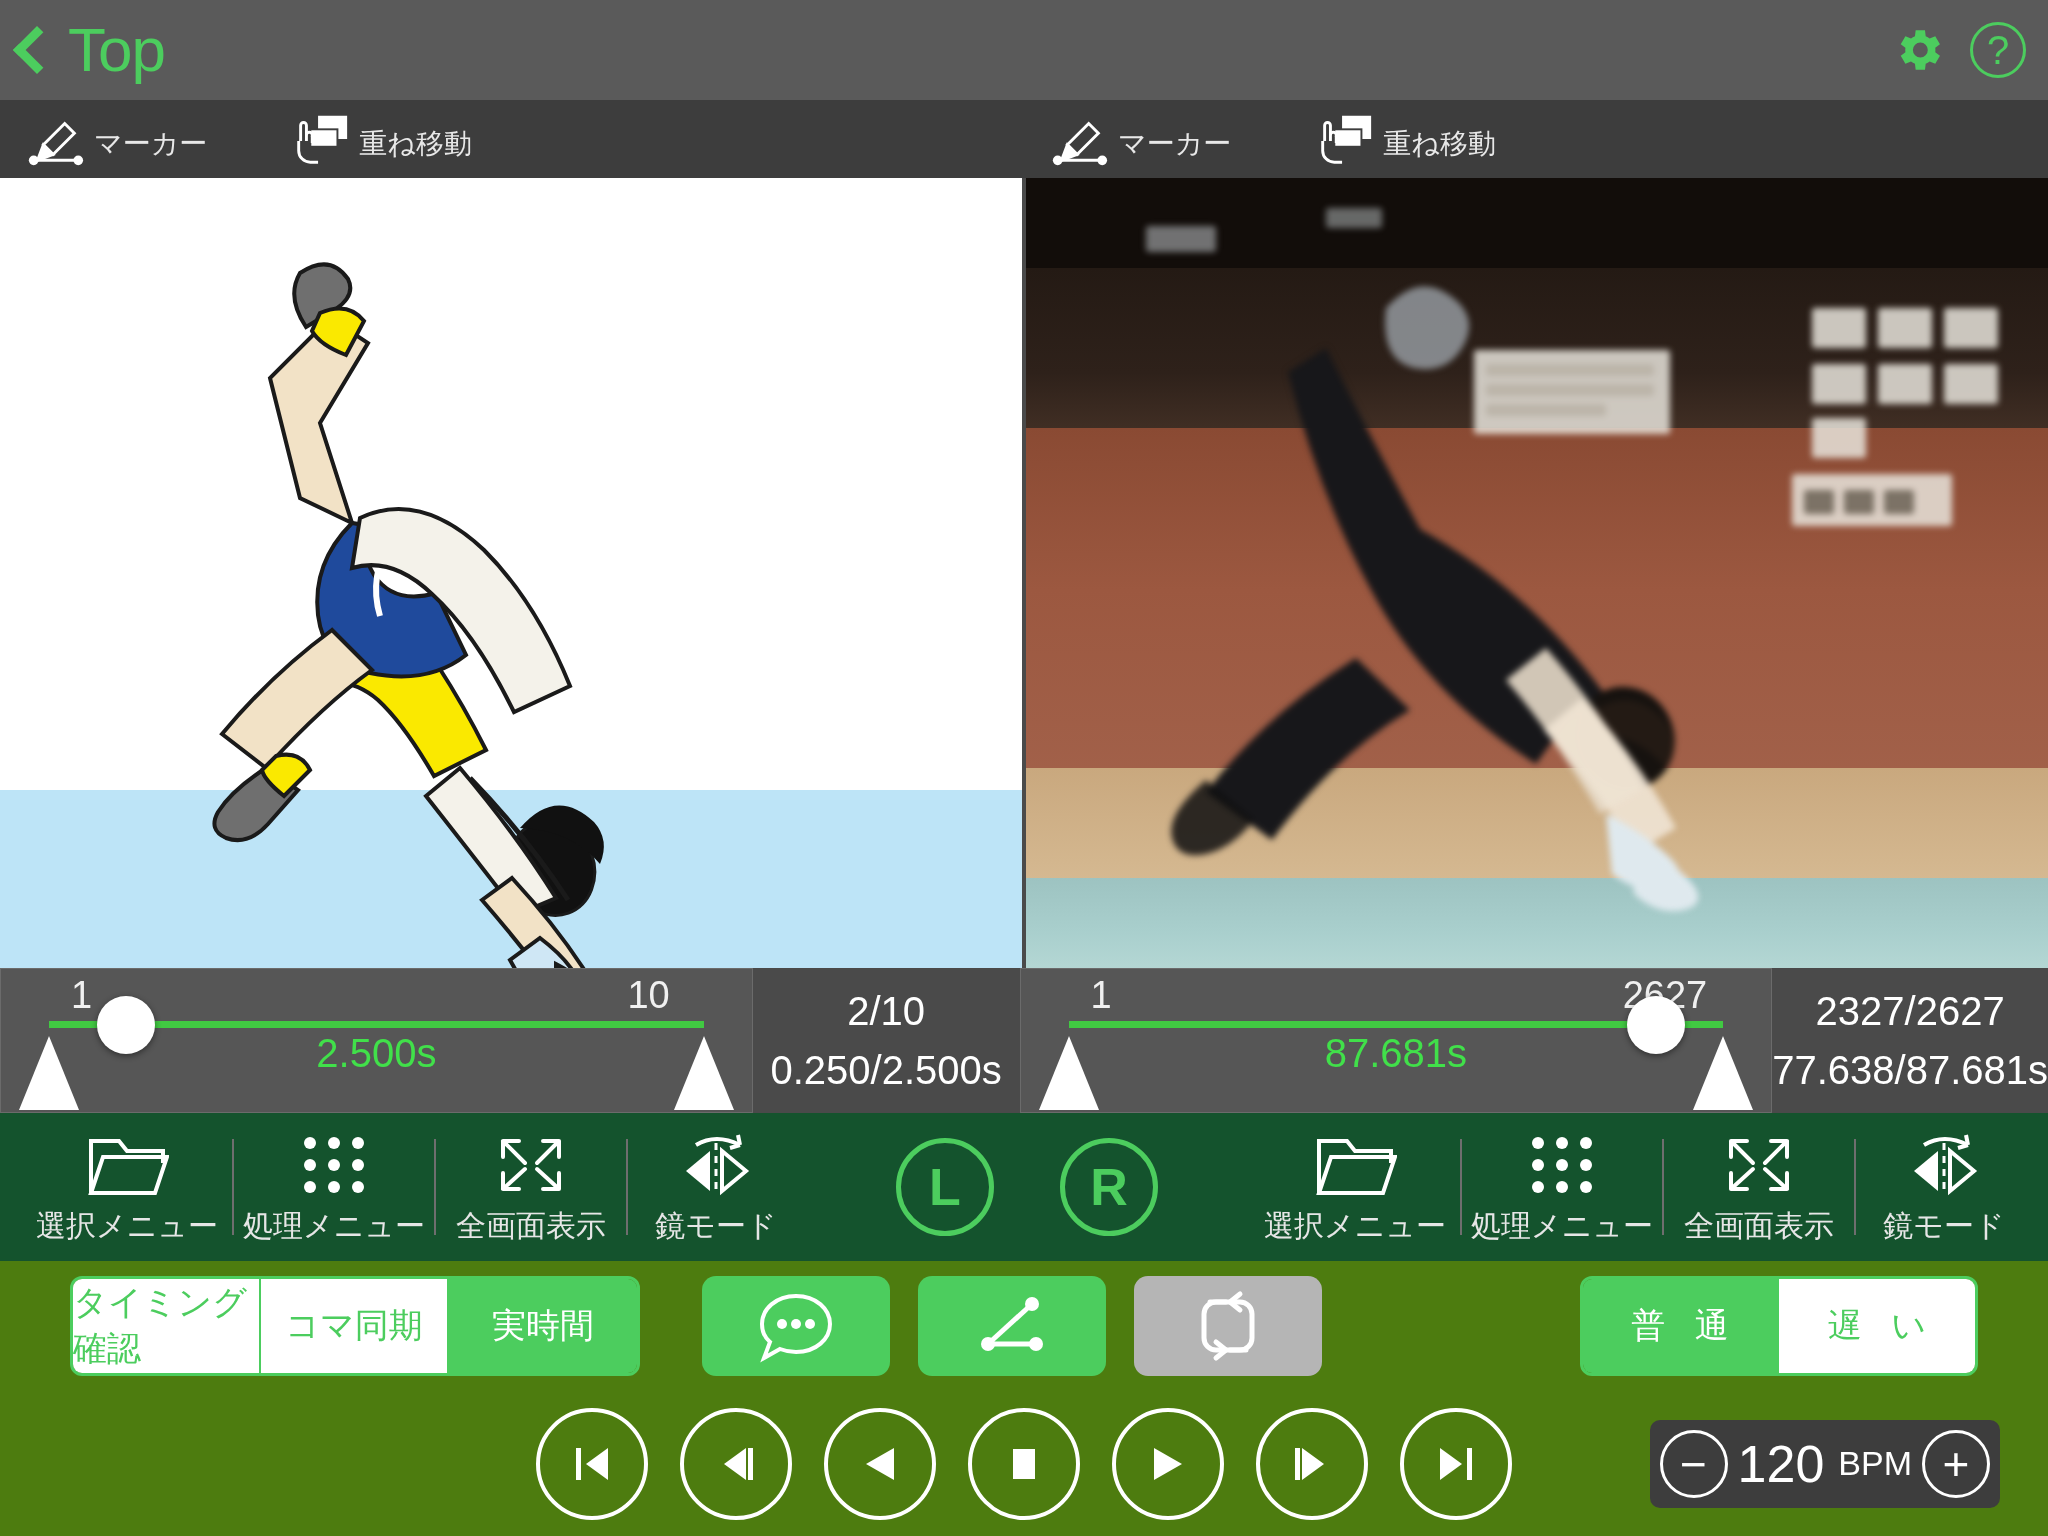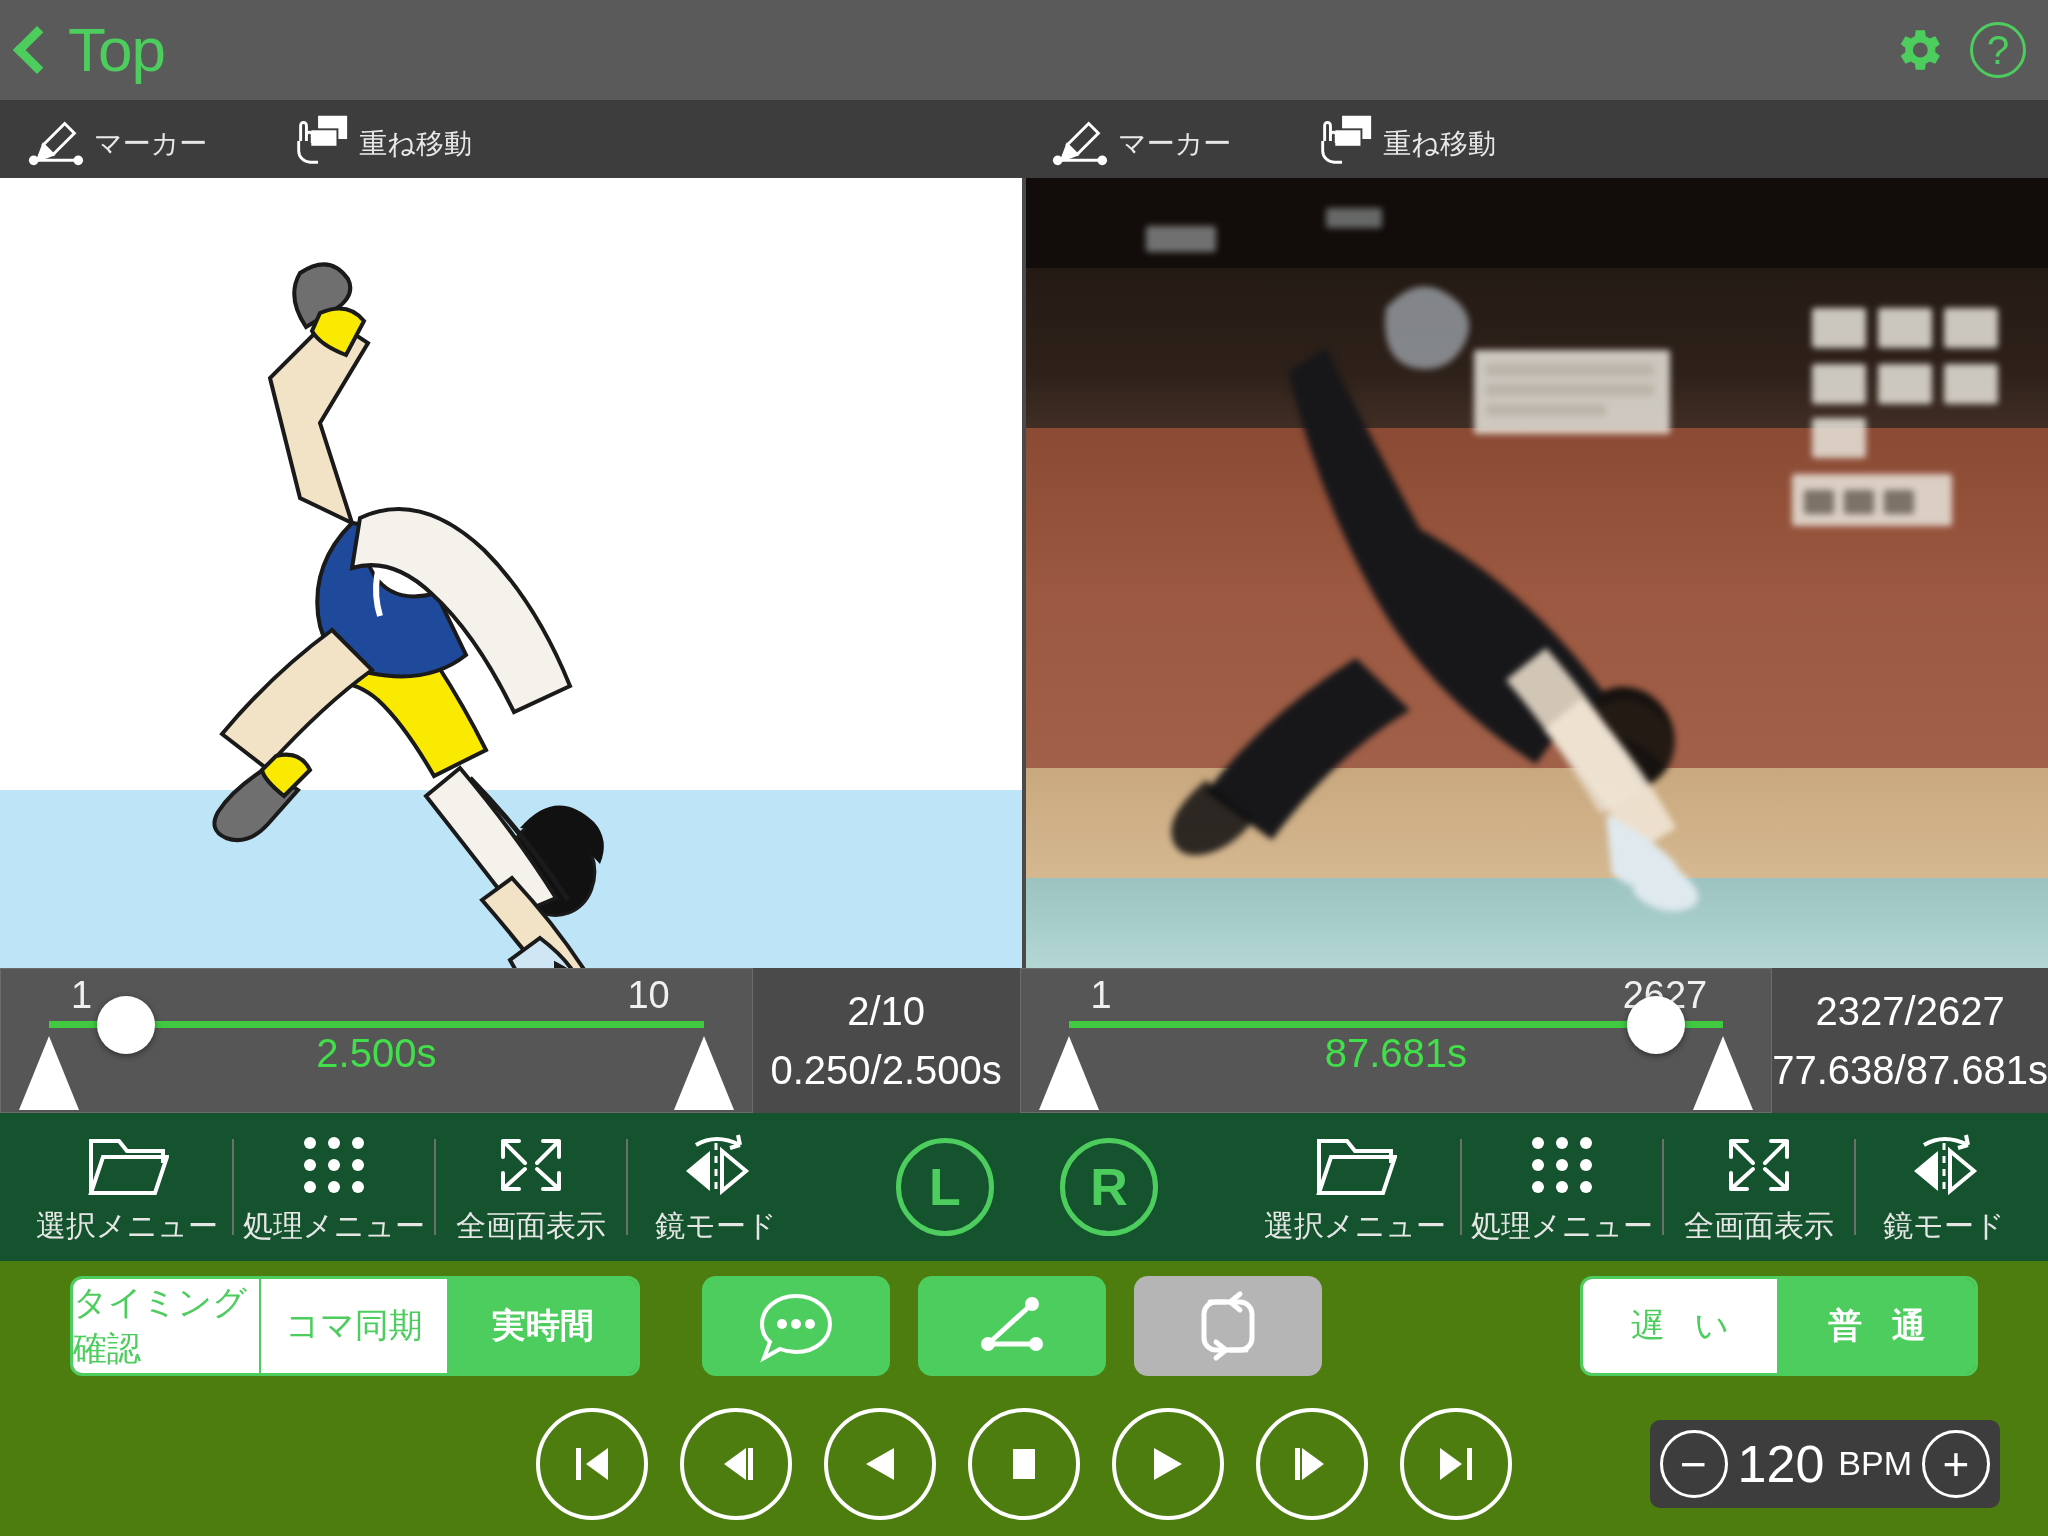--- a/index.html
+++ b/index.html
@@ -97,21 +97,21 @@
             display:flex; align-items:center; justify-content:center; cursor:pointer; }
 
   
   .controls { flex:1; background:#4d7c0f; display:flex; flex-direction:column; }
   .ctrl-top { height:130px; display:flex; align-items:center; padding:0 70px; }
   .seg { display:flex; border-radius:12px; overflow:hidden; border:3px solid #4ccd5e; height:100px; }
   .seg-item { display:flex; align-items:center; justify-content:center;
               font-size:34px; cursor:pointer; background:#fff; color:#4ccd5e;
               border-right:2px solid #4ccd5e; }
   .seg-item:last-child { border-right:none; }
-  .seg-item.on { background:#4ccd5e; color:#fff;font-weight:bold; }
+  .seg-item.on { background:#4ccd5e; color:#fff; }
   .seg-mode .seg-item { width:188px; }
   .seg-speed .seg-item { width:196px; letter-spacing:10px; text-indent:10px; }
   .mid-btns { display:flex; gap:28px; margin-left:62px; }
   .mbtn { width:188px; height:100px; border-radius:14px; background:#4ccd5e;
           display:flex; align-items:center; justify-content:center; cursor:pointer; }
   .mbtn.off { background:#b5b5b5; }
   .spacer { flex:1; }
 
   .ctrl-bot { flex:1; display:flex; align-items:center; position:relative; }
   .transport { display:flex; gap:32px; margin:0 auto; }
@@ -499,22 +499,22 @@
               <path d="M54 6 l-10 8 10 8"></path>
               <path d="M30 54 l10 8 -10 8"></path>
             </g>
           </svg>
         </div>
       </div>
 
       <div class="spacer"></div>
 
       <div class="seg seg-speed">
+        <div class="seg-item on">普 通</div>
         <div class="seg-item">遅 い</div>
-        <div class="seg-item on">普 通</div>
       </div>
     </div>
 
     <div class="ctrl-bot">
       <div class="transport">
         <div class="tbtn">
           <svg width="56" height="56" viewBox="0 0 56 56">
             <rect x="12" y="12" width="5" height="32" fill="#fff"></rect>
               <path d="M44 12 L22 28 L44 44 Z" fill="#fff"></path>
           </svg>

